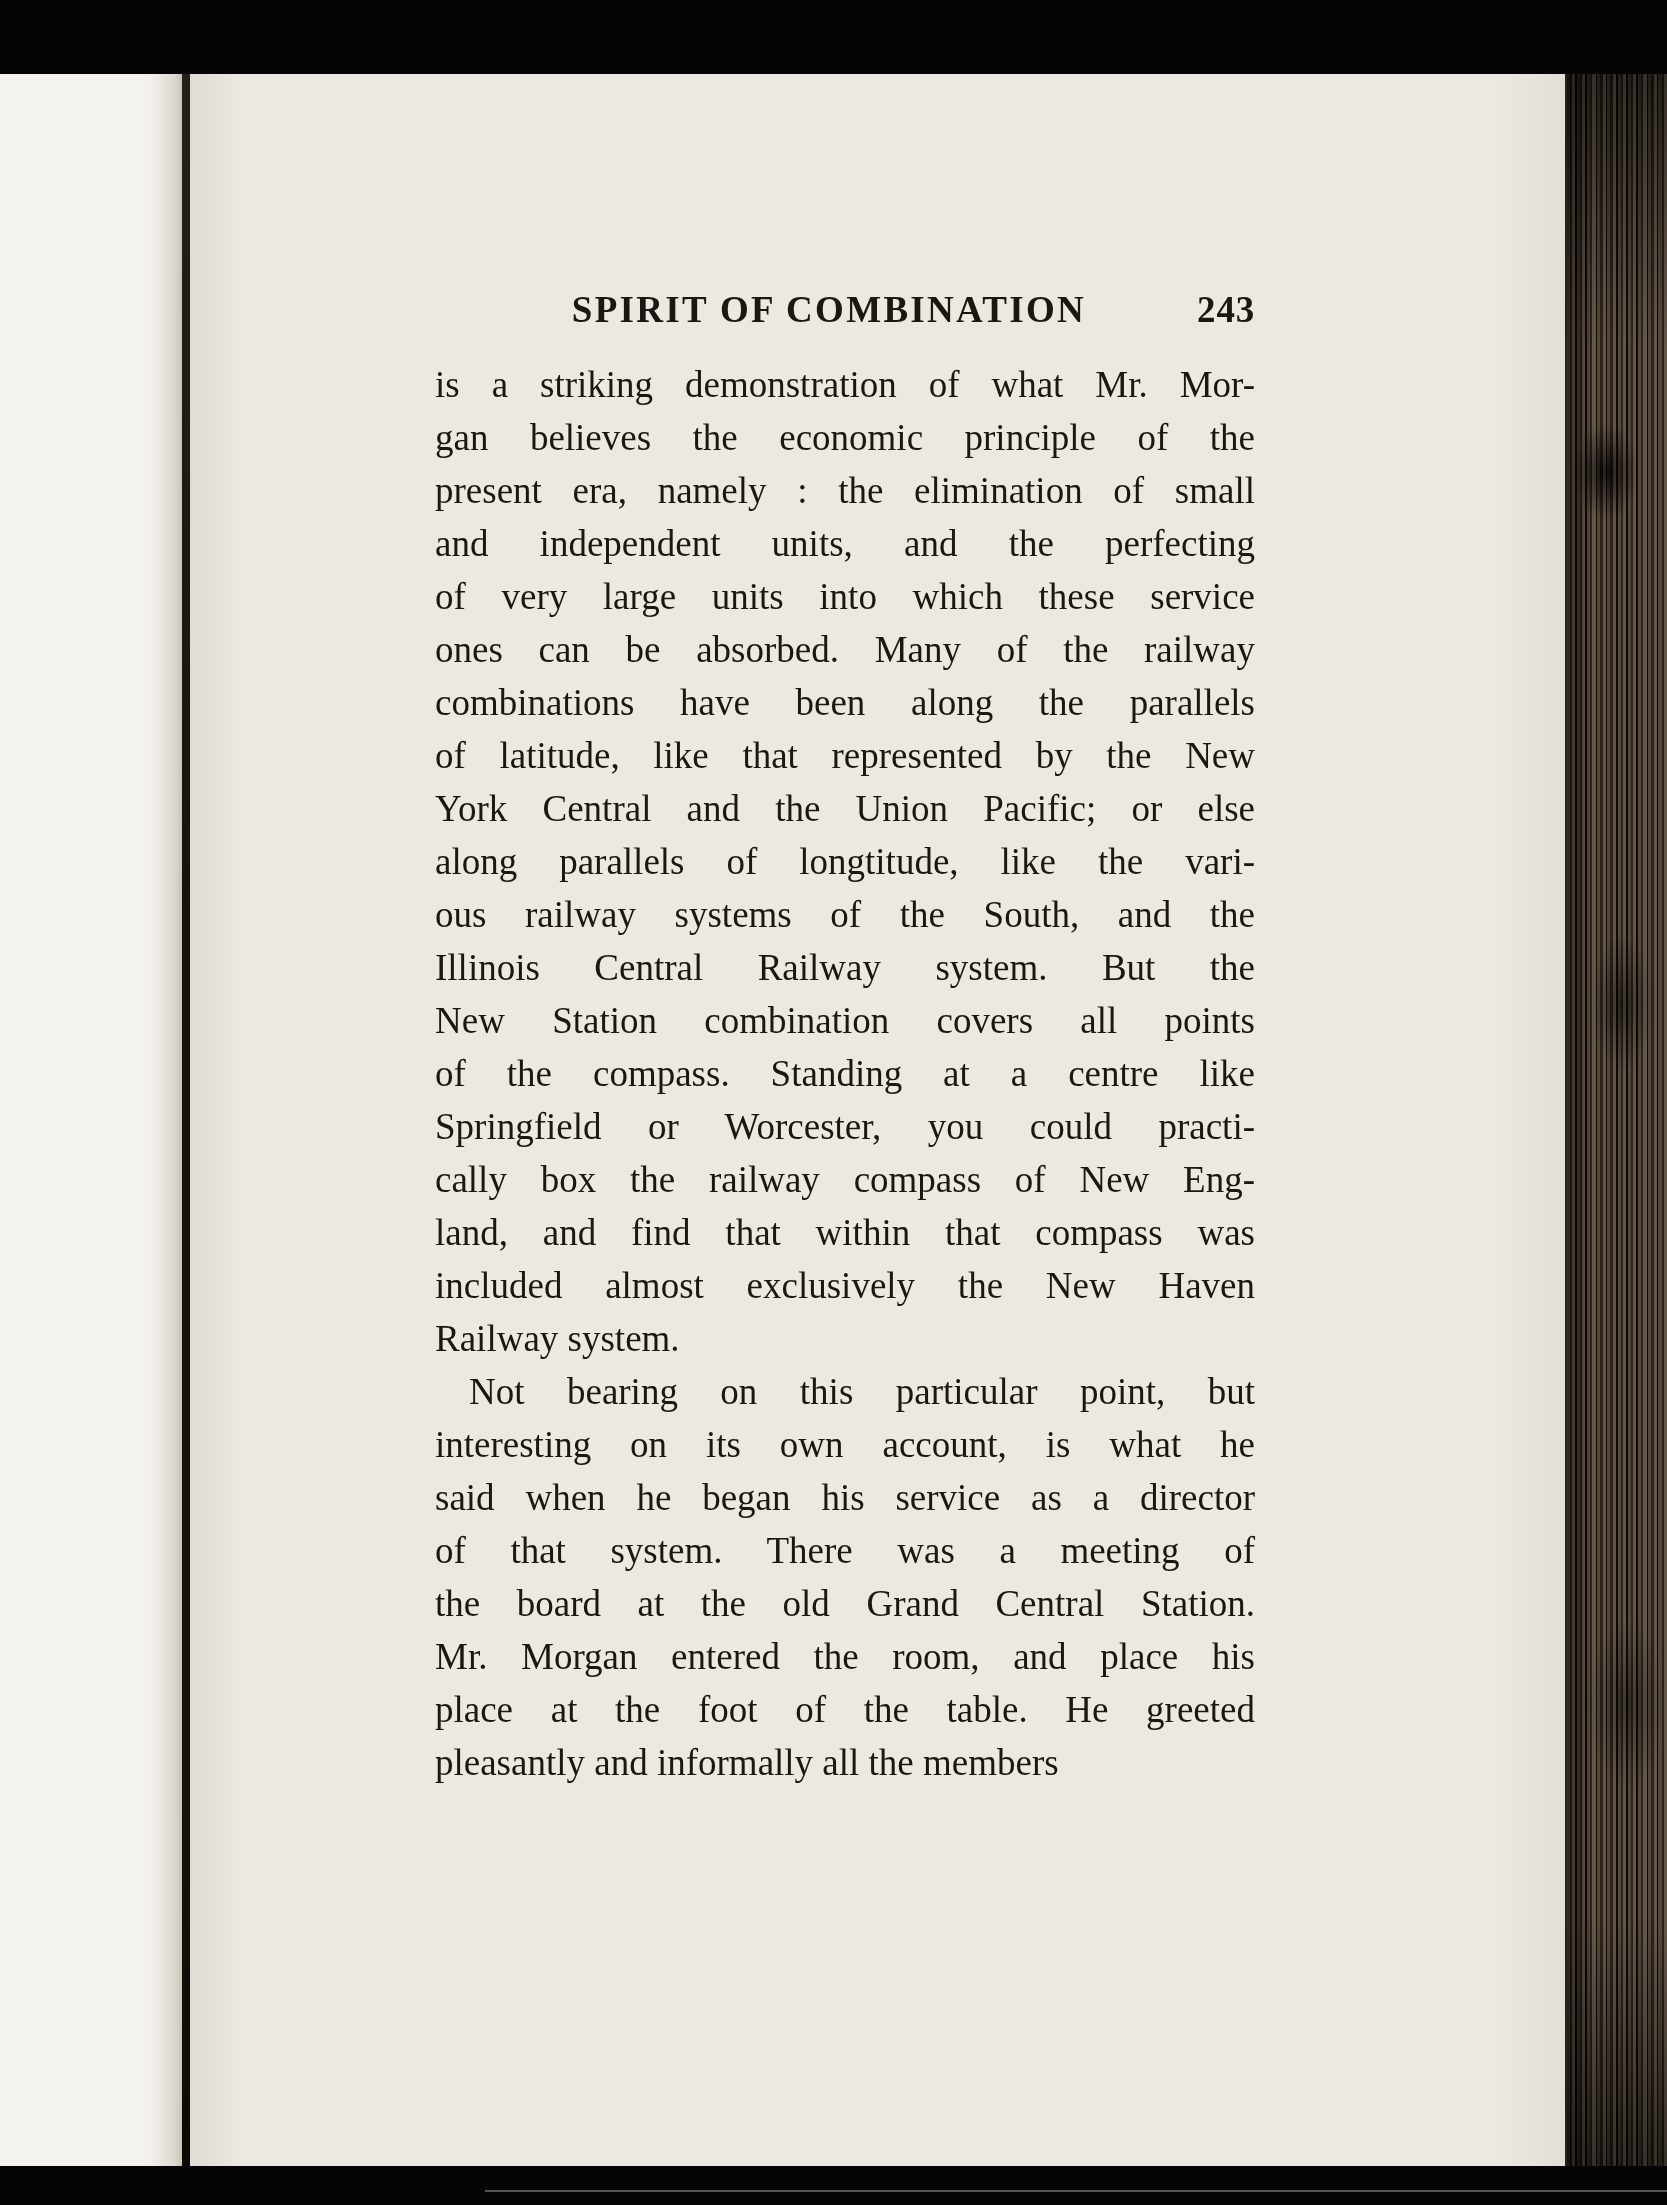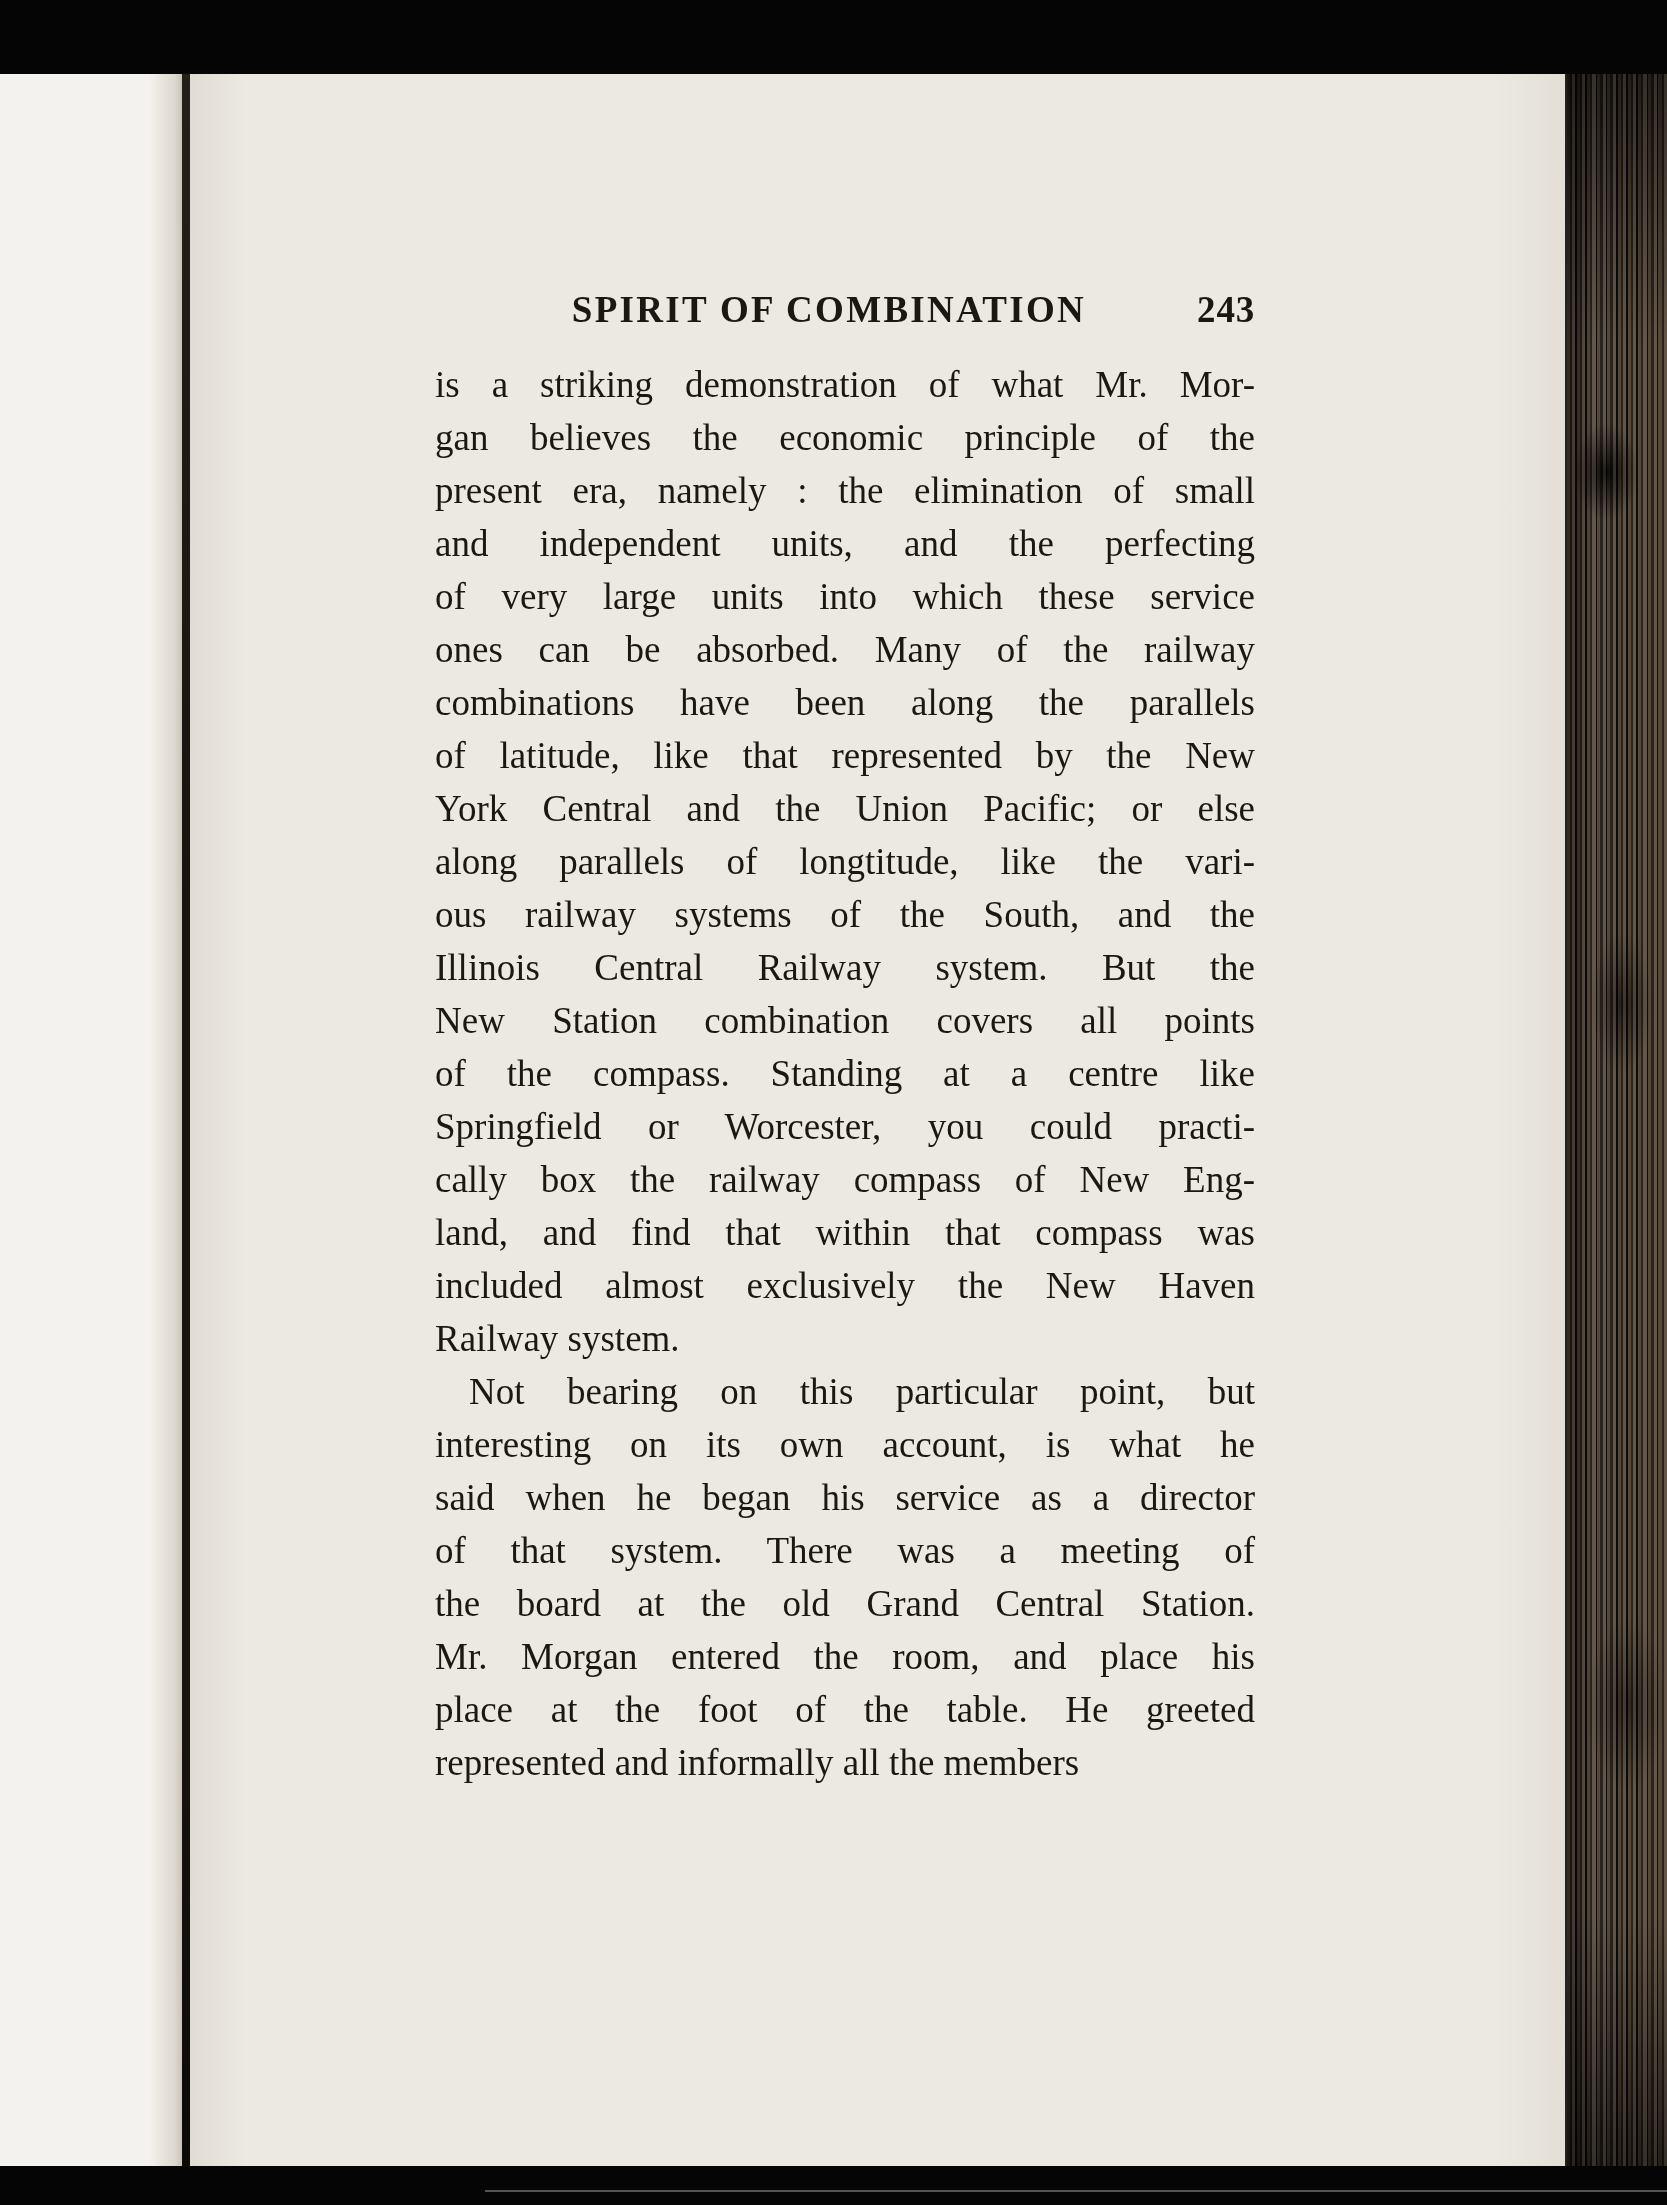--- a/index.html
+++ b/index.html
@@ -145,21 +145,21 @@
           <div class="line last">Railway system.</div>
         </div>
         <div class="para indent">
           <div class="line">Not bearing on this particular point, but</div>
           <div class="line">interesting on its own account, is what he</div>
           <div class="line">said when he began his service as a director</div>
           <div class="line">of that system. There was a meeting of</div>
           <div class="line">the board at the old Grand Central Station.</div>
           <div class="line">Mr. Morgan entered the room, and place his</div>
           <div class="line">place at the foot of the table. He greeted</div>
-          <div class="line last">represented and informally all the members</div>
+          <div class="line last">pleasantly and informally all the members</div>
         </div>
       </div>
   </div>
 
   <div class="fore-edge"></div>
   <div class="top-bar"></div>
   <div class="bottom-bar"></div>
   <div class="bottom-line"></div>
 </div>
 

